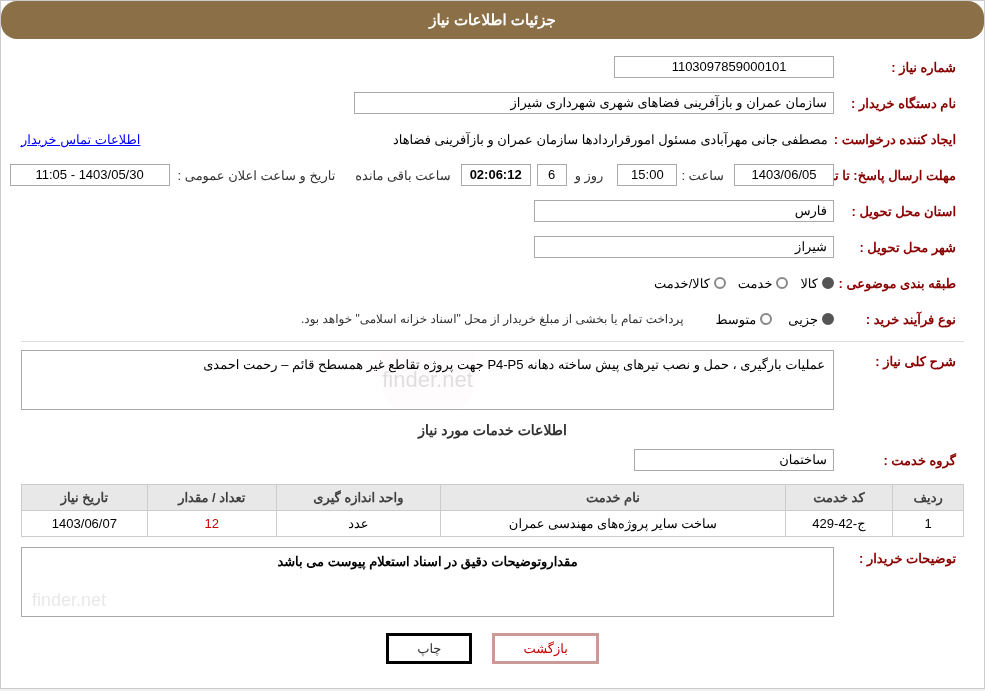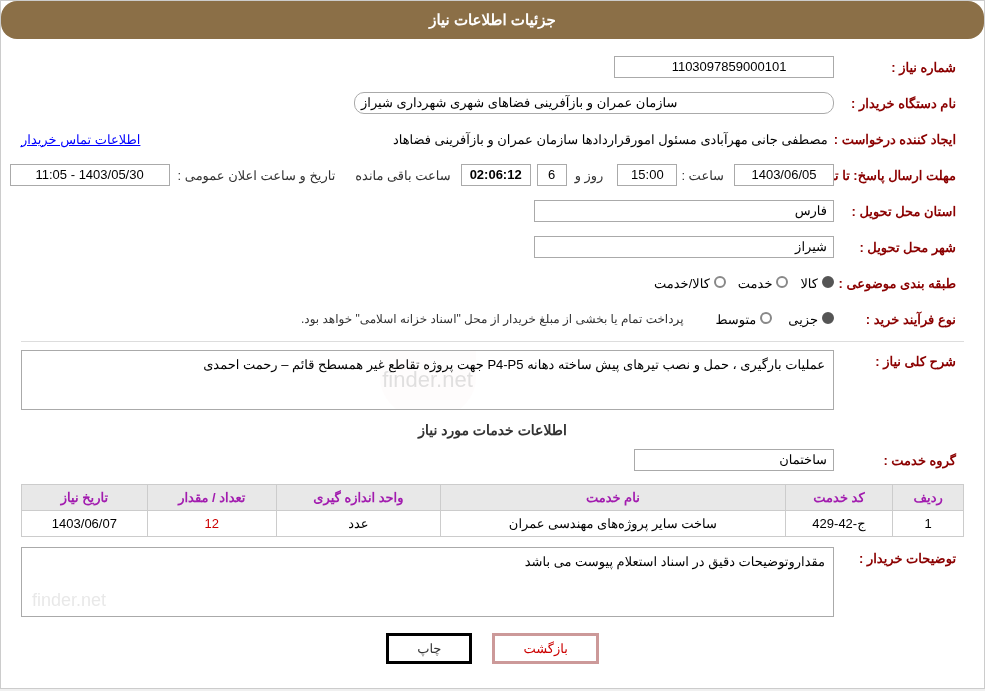--- a/index.html
+++ b/index.html
@@ -82,37 +82,38 @@
       width: 100%;
       border-collapse: collapse;
       margin-bottom: 10px;
     }
     th {
       background: #e8e8e8;
       border: 1px solid #ccc;
       padding: 5px 8px;
       text-align: center;
       font-weight: bold;
-      color: #a21caf;
+      color: #404040;
     }
     td {
       border: 1px solid #ccc;
       padding: 5px 8px;
       text-align: center;
     }
     td.col-highlight {
       color: #cc0000;
     }
     .radio-group {
       display: flex;
       gap: 12px;
       align-items: center;
     }
     .radio-item {
       display: flex;
+      align-items: center;
       gap: 4px;
     }
     .radio-circle {
       width: 12px;
       height: 12px;
       border-radius: 50%;
       border: 2px solid #888;
       display: inline-block;
       background: #fff;
     }
@@ -185,21 +186,21 @@
 
   <div class="content">
 
     <div class="info-row">
       <span class="label">شماره نیاز :</span>
       <span class="value-box" style="min-width:220px;text-align:center;padding-left:16px;">1103097859000101</span>
     </div>
 
     <div class="info-row">
       <span class="label">نام دستگاه خریدار :</span>
-      <span class="value-box" style="min-width:480px;text-align:left;border-radius:10px;">سازمان عمران و بازآفرینی فضاهای شهری شهرداری شیراز</span>
+      <span class="value-box" style="min-width:480px;text-align:right;">سازمان عمران و بازآفرینی فضاهای شهری شهرداری شیراز</span>
     </div>
 
     <div class="info-row">
       <span class="label">ایجاد کننده درخواست :</span>
       <span class="value-text" style="flex:1;">مصطفی جانی مهرآبادی مسئول امورقراردادها سازمان عمران و بازآفرینی فضاهاد</span>
       <span class="link-text" style="margin-right:6px;white-space:nowrap;">اطلاعات تماس خریدار</span>
     </div>
 
     <div class="info-row">
       <span class="label">مهلت ارسال پاسخ: تا تاریخ :</span>
@@ -303,21 +304,21 @@
         <td>1403/06/07</td>
       </tr>
           </tbody>
       </table>
     </div>
 
     <div class="info-row" style="align-items:flex-start;">
       <span class="label" style="padding-top:4px;">توضیحات خریدار :</span>
       <div class="description-box" style="min-height:70px;position:relative;overflow:hidden;">
         <div style="position:absolute;left:10px;bottom:5px;color:rgba(180,180,180,0.3);font-size:18px;">finder.net</div>
-        <span style="display:block;text-align:right;direction:rtl;position:relative;z-index:1;">مقداروتوضیحات دقیق در اسناد استعلام پیوست می باشد</span>
+        <span style="display:block;text-align:center;direction:rtl;position:relative;z-index:1;font-weight:bold;">مقداروتوضیحات دقیق در اسناد استعلام پیوست می باشد</span>
       </div>
     </div>
 
     <div class="buttons-row">
       <button class="btn btn-back">بازگشت</button>
       <button class="btn btn-print">چاپ</button>
     </div>
 
   </div>
 </div>

